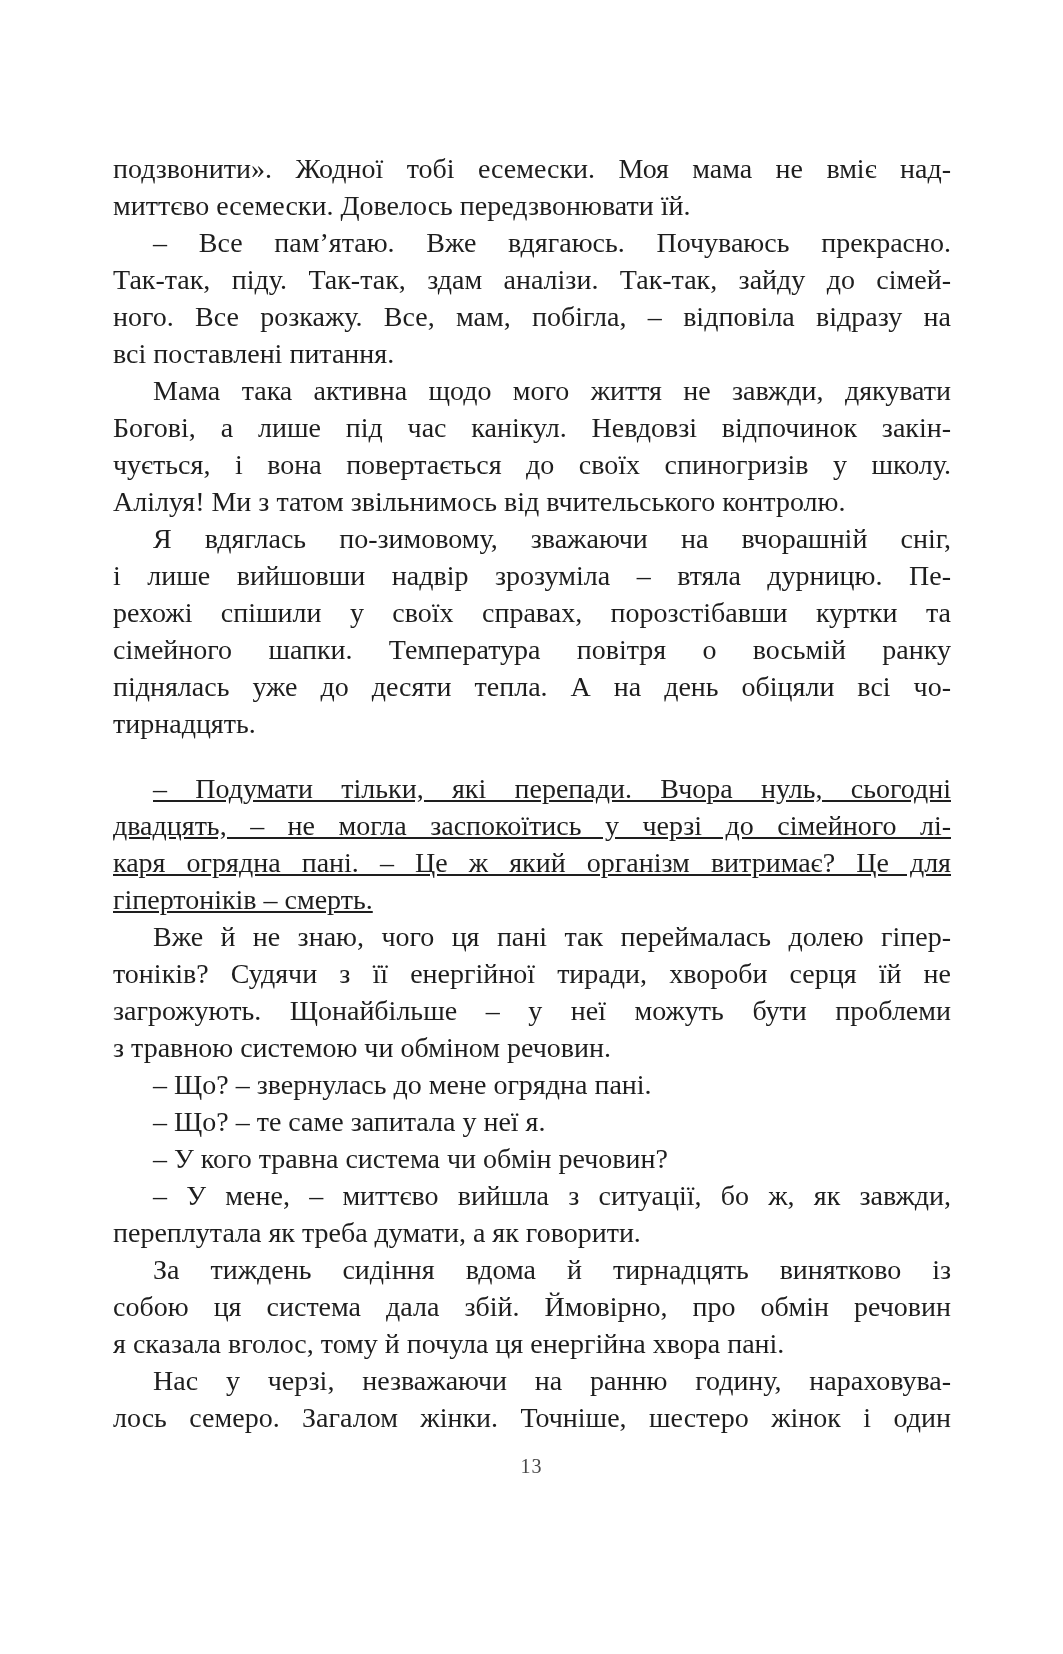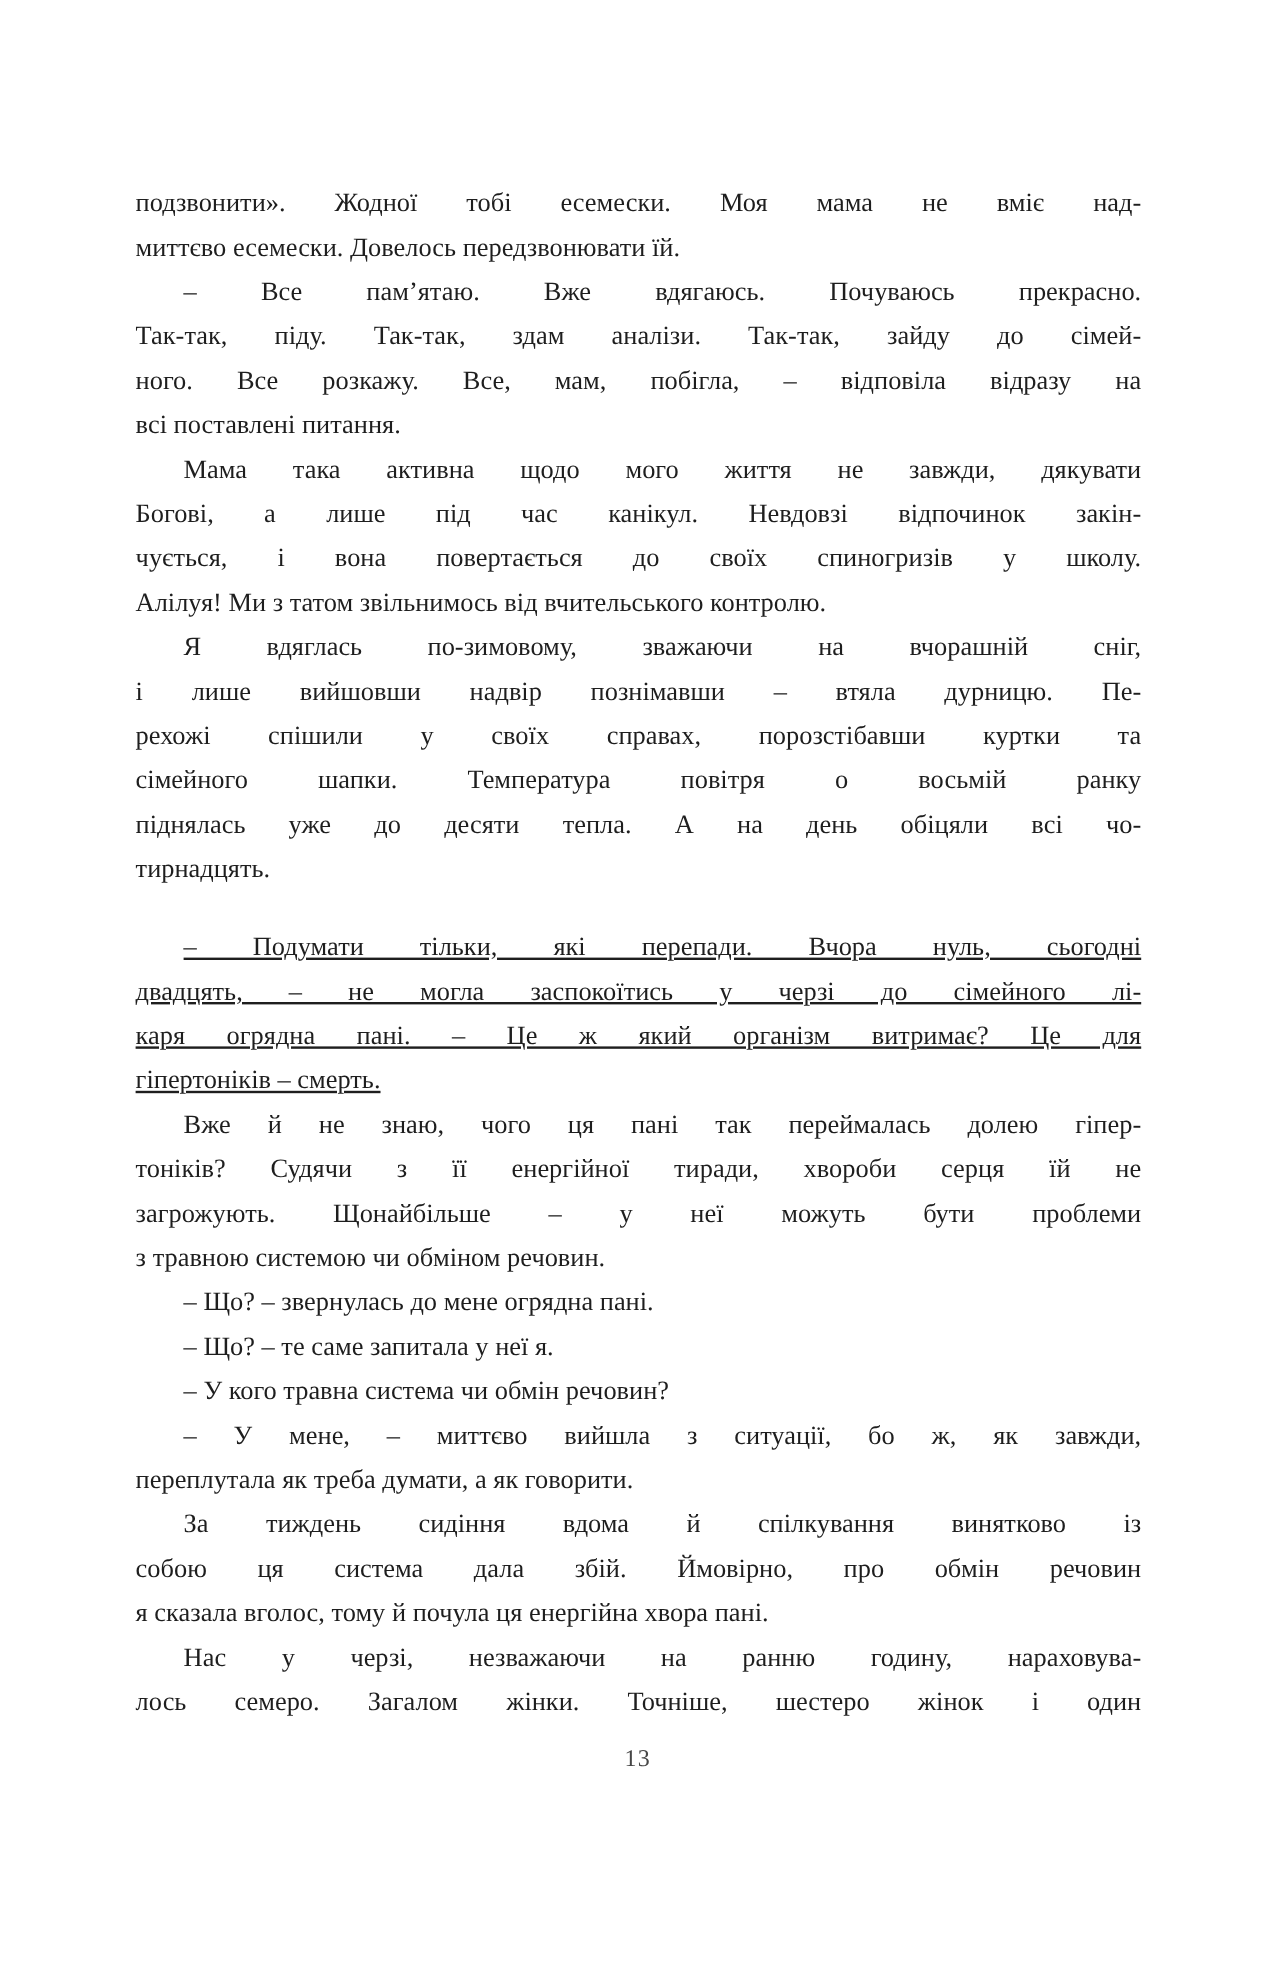--- a/index.html
+++ b/index.html
@@ -14,21 +14,21 @@
     background: #ffffff;
     color: #1e1e1e;
     font-family: "Liberation Serif", "DejaVu Serif", serif;
     overflow: hidden;
   }
   .text-block {
     position: absolute;
     left: 113px;
     top: 150px;
     width: 838px;
-    font-size: 22px;
+    font-size: 28px;
     line-height: 37px;
   }
   .paragraph { margin: 0; }
   .paragraph.space-before { margin-top: 28px; text-decoration: underline; }
   .line {
     text-align: justify;
     text-align-last: justify;
   }
   .line.last { text-align-last: left; }
   .line.indent { text-indent: 40px; }
@@ -61,21 +61,21 @@
         <div class="line last">всі поставлені питання.</div>
       </div>
       <div class="paragraph">
         <div class="line indent">Мама така активна щодо мого життя не завжди, дякувати</div>
         <div class="line">Богові, а лише під час канікул. Невдовзі відпочинок закін-</div>
         <div class="line">чується, і вона повертається до своїх спиногризів у школу.</div>
         <div class="line last">Алілуя! Ми з татом звільнимось від вчительського контролю.</div>
       </div>
       <div class="paragraph">
         <div class="line indent">Я вдяглась по-зимовому, зважаючи на вчорашній сніг,</div>
-        <div class="line">і лише вийшовши надвір познімавши – втяла дурницю. Пе-</div>
+        <div class="line">і лише вийшовши надвір зрозуміла – втяла дурницю. Пе-</div>
         <div class="line">рехожі спішили у своїх справах, порозстібавши куртки та</div>
         <div class="line">сімейного шапки. Температура повітря о восьмій ранку</div>
         <div class="line">піднялась уже до десяти тепла. А на день обіцяли всі чо-</div>
         <div class="line last">тирнадцять.</div>
       </div>
       <div class="paragraph space-before">
         <div class="line indent">– Подумати тільки, які перепади. Вчора нуль, сьогодні</div>
         <div class="line">двадцять, – не могла заспокоїтись у черзі до сімейного лі-</div>
         <div class="line">каря огрядна пані. – Це ж який організм витримає? Це для</div>
         <div class="line last">гіпертоніків – смерть.</div>
@@ -93,21 +93,21 @@
         <div class="line indent last">– Що? – те саме запитала у неї я.</div>
       </div>
       <div class="paragraph">
         <div class="line indent last">– У кого травна система чи обмін речовин?</div>
       </div>
       <div class="paragraph">
         <div class="line indent">– У мене, – миттєво вийшла з ситуації, бо ж, як завжди,</div>
         <div class="line last">переплутала як треба думати, а як говорити.</div>
       </div>
       <div class="paragraph">
-        <div class="line indent">За тиждень сидіння вдома й спілкування винятково із</div>
+        <div class="line indent">За тиждень сидіння вдома й тирнадцять винятково із</div>
         <div class="line">собою ця система дала збій. Ймовірно, про обмін речовин</div>
         <div class="line last">я сказала вголос, тому й почула ця енергійна хвора пані.</div>
       </div>
       <div class="paragraph">
         <div class="line indent">Нас у черзі, незважаючи на ранню годину, нараховува-</div>
         <div class="line">лось семеро. Загалом жінки. Точніше, шестеро жінок і один</div>
       </div>
     </section>
   <footer class="page-footer">
     <span class="page-number">13</span>

